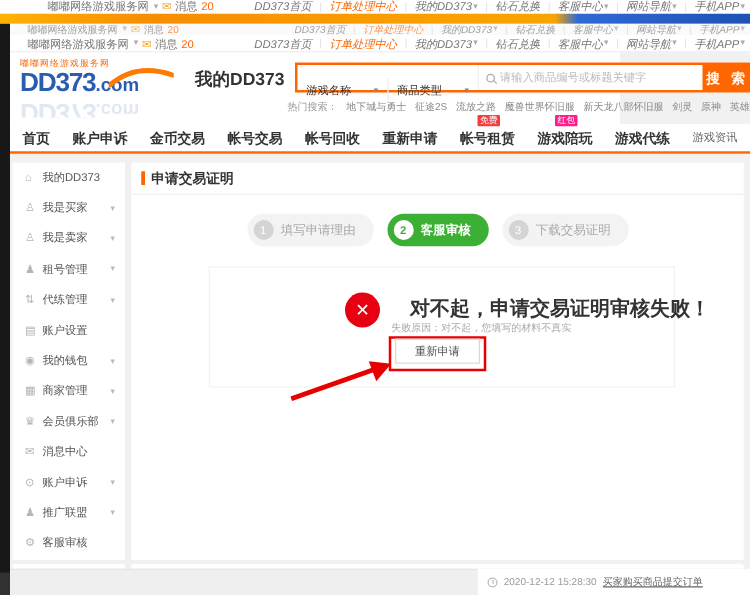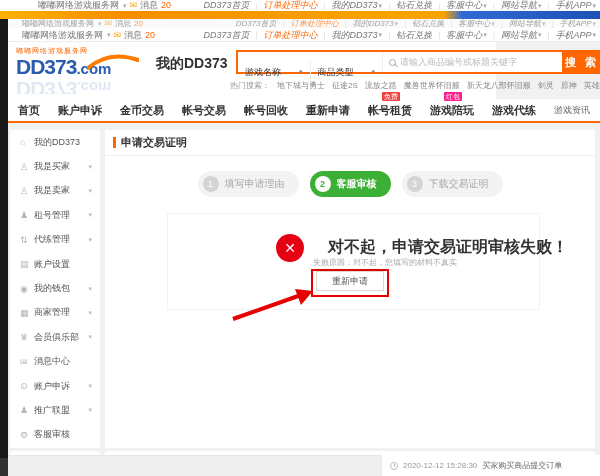--- a/index.html
+++ b/index.html
@@ -116,21 +116,21 @@
   .ann-arrow { position:absolute; left:118px; top:145px; pointer-events:none; }
 
   
   .footer-strip { position:absolute; left:8px; top:455px; width:592px; height:21px;
                   background:#efefef; border-top:1px solid #e6e6e6; }
   .footer-right { position:absolute; left:381px; top:455px; width:219px; height:21px; background:#fff;
                   border-left:1px solid #e8e8e8; display:flex; align-items:center; gap:5px;
                   padding-left:8px; font-size:8px; color:#999; white-space:nowrap; }
   .clock-icon { width:8px; height:8px; border:1px solid #bbb; border-radius:50%; position:relative; flex:0 0 auto; }
   .clock-icon::after { content:""; position:absolute; left:3px; top:1px; width:1px; height:3px; background:#bbb; }
-  .footer-activity { color:#666; }
+  .footer-activity { color:#666;text-decoration:underline; }
 </style>
 </head>
 <body>
 
 <div id="app">
 
   <div class="topbar row1">
     <div class="tb-left">
       <span>嘟嘟网络游戏服务网</span>
       <span class="tb-chev">▾</span>

